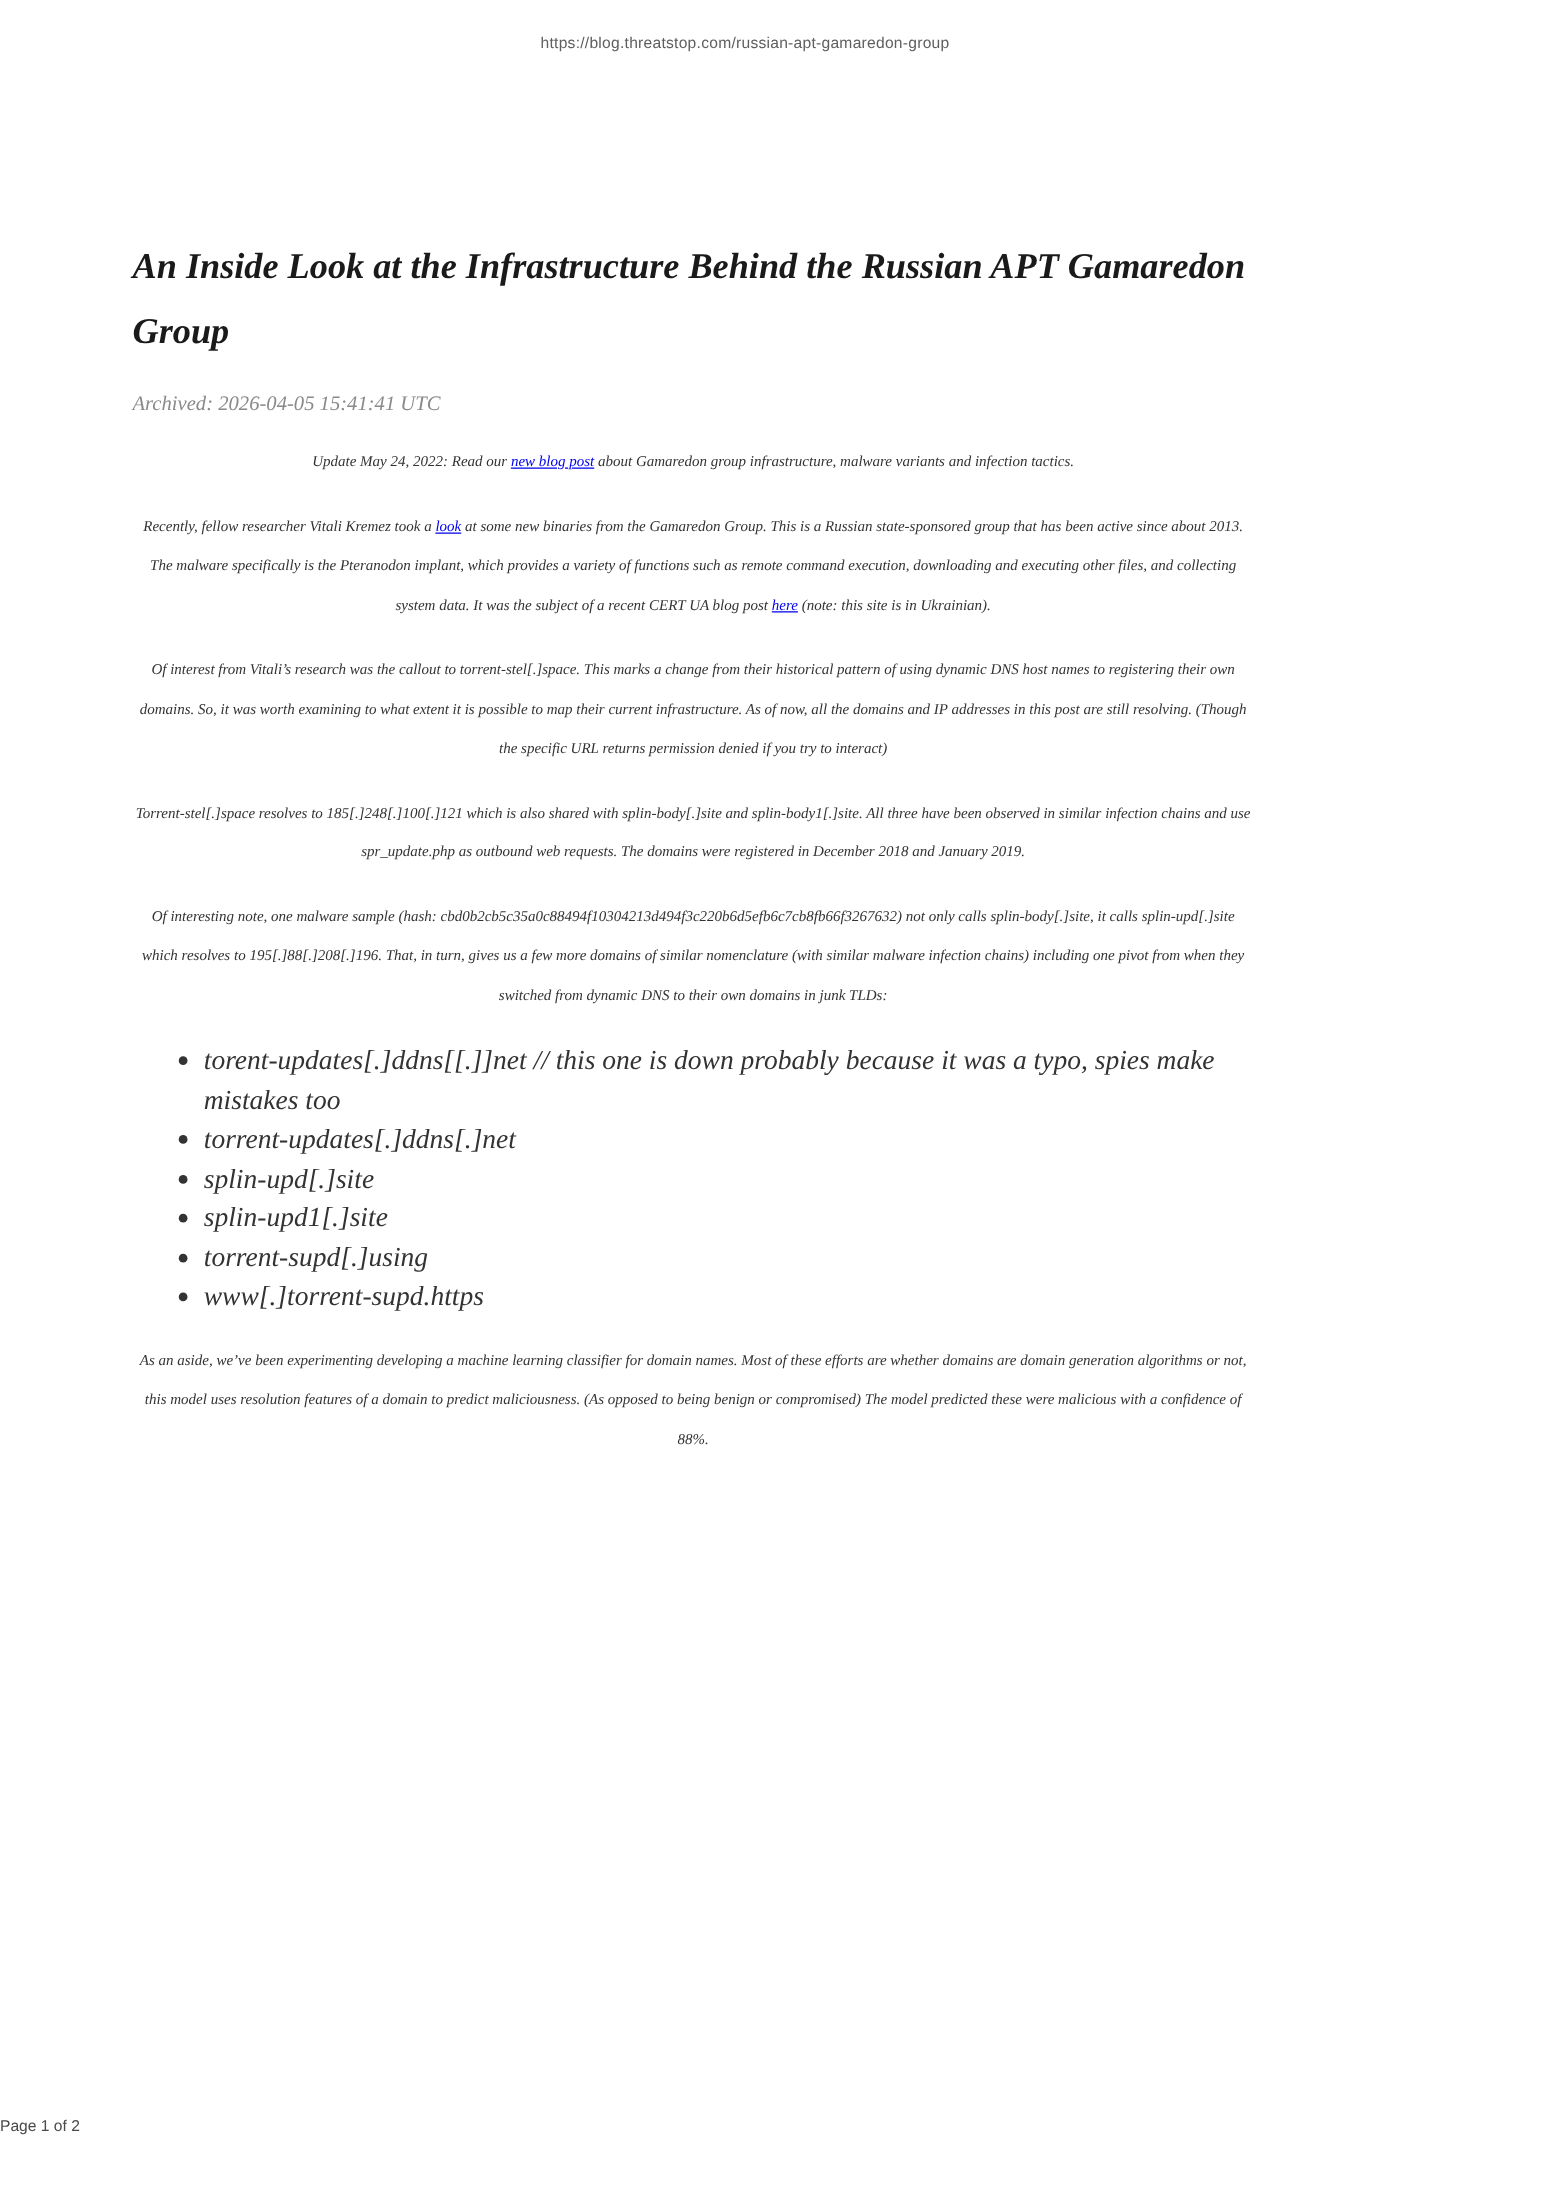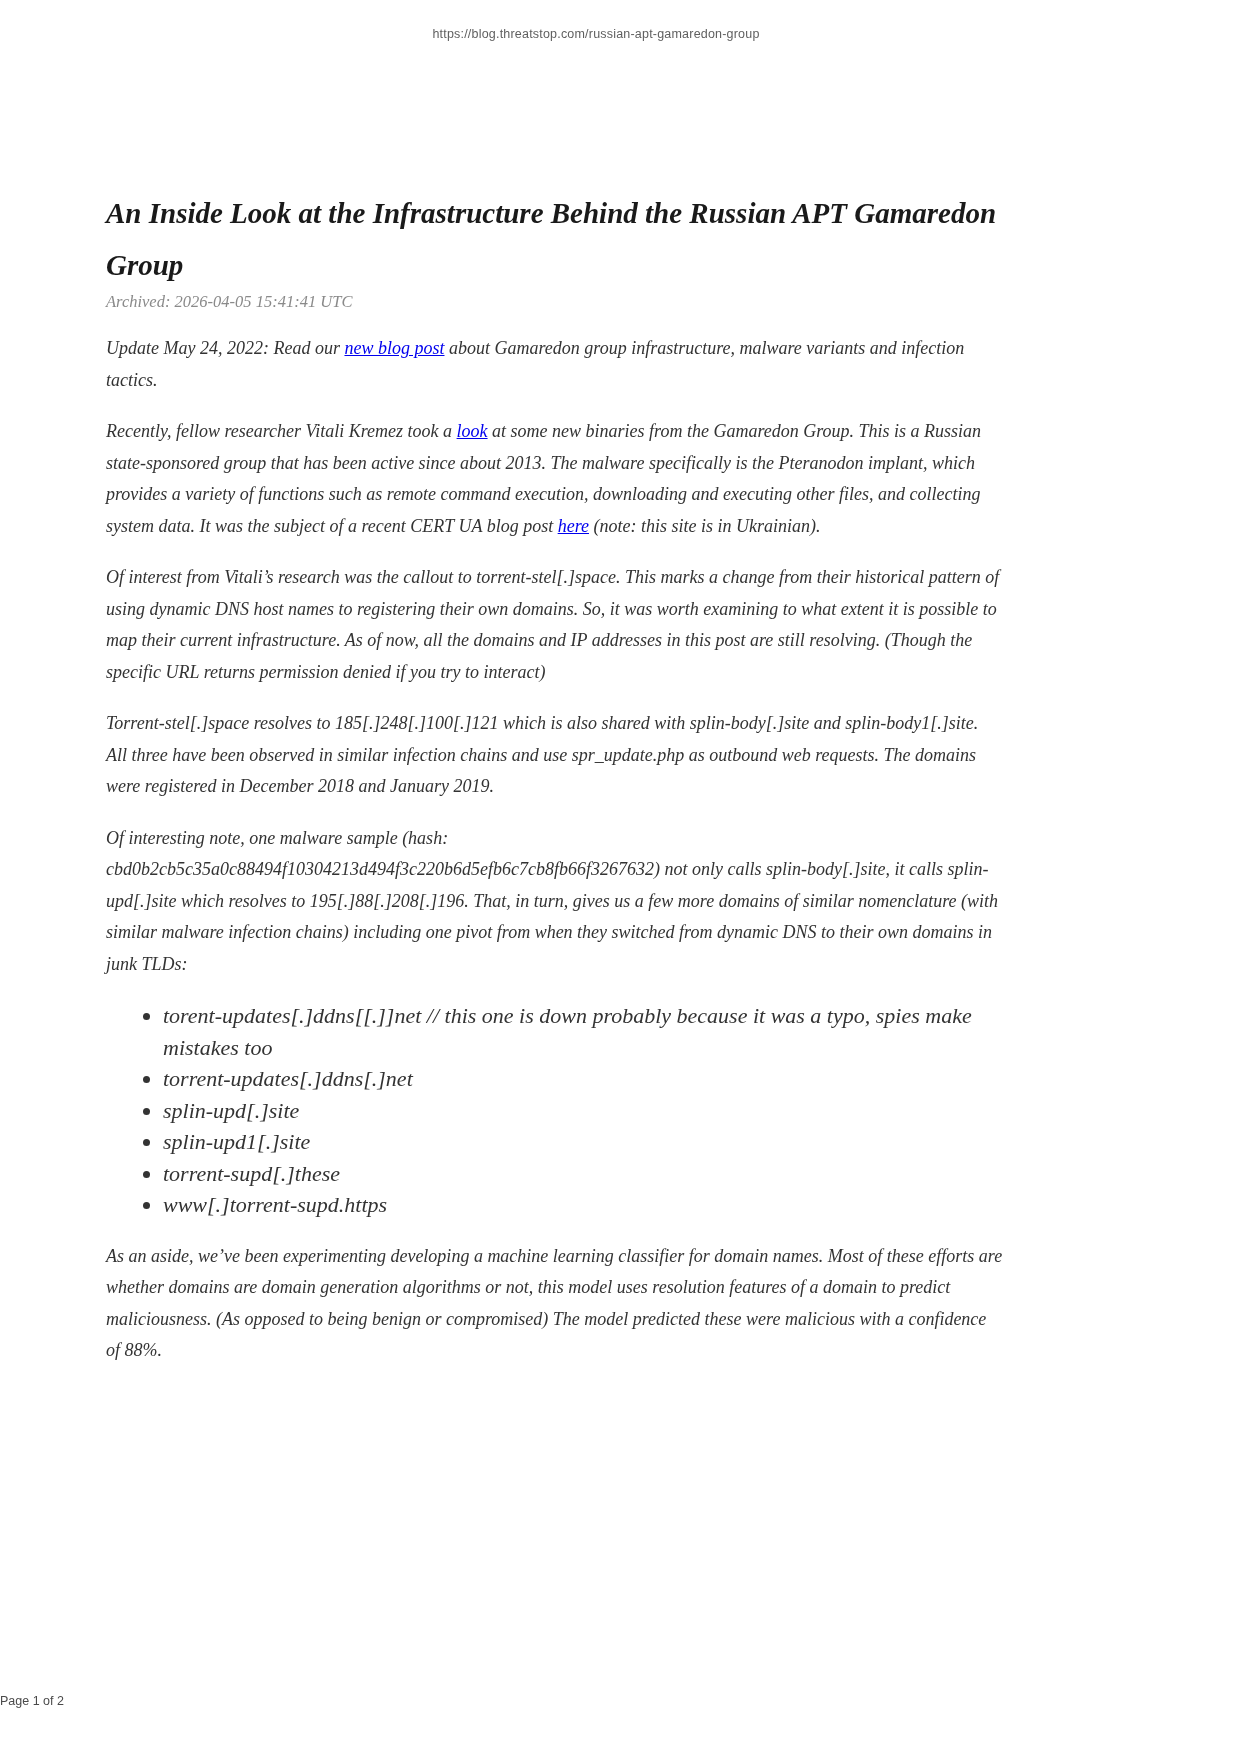--- a/index.html
+++ b/index.html
@@ -29,28 +29,30 @@
     font-style: italic;
   }
   .article h1 {
     margin: 146px 0 0 0;
     font-size: 29px;
     line-height: 52px;
     font-weight: bold;
     color: #1a1a1a;
   }
   .archived {
+    margin-top: 21px;
     font-size: 16.5px;
     line-height: 22px;
     color: var(--muted, #8a8a8a);
   }
   .article p {
     margin: 20px 0 0 0;
-    font-size: 18px;
+    font-size: 12px;
     line-height: 31.5px;
+    text-align: center;
   }
   .article ul {
     margin: 20px 0 0 0;
     padding-left: 57px;
     font-size: 22px;
     line-height: 31.5px;
   }
   .article li { padding: 0; }
   a.link {
     color: var(--link, #0000ee);
@@ -85,21 +87,21 @@
   <p>Recently, fellow researcher Vitali Kremez took a <a class="link" href="#">look</a> at some new binaries from the Gamaredon Group. This is a Russian state-sponsored group that has been active since about 2013. The malware specifically is the Pteranodon implant, which provides a variety of functions such as remote command execution, downloading and executing other files, and collecting system data. It was the subject of a recent CERT UA blog post <a class="link" href="#">here</a> (note: this site is in Ukrainian).</p>
   <p>Of interest from Vitali’s research was the callout to torrent-stel[.]space. This marks a change from their historical pattern of using dynamic DNS host names to registering their own domains. So, it was worth examining to what extent it is possible to map their current infrastructure. As of now, all the domains and IP addresses in this post are still resolving. (Though the specific URL returns permission denied if you try to interact)</p>
   <p>Torrent-stel[.]space resolves to 185[.]248[.]100[.]121 which is also shared with splin-body[.]site and splin-body1[.]site. All three have been observed in similar infection chains and use spr_update.php as outbound web requests. The domains were registered in December 2018 and January 2019.</p>
   <p>Of interesting note, one malware sample (hash: cbd0b2cb5c35a0c88494f10304213d494f3c220b6d5efb6c7cb8fb66f3267632) not only calls splin-body[.]site, it calls splin-upd[.]site which resolves to 195[.]88[.]208[.]196. That, in turn, gives us a few more domains of similar nomenclature (with similar malware infection chains) including one pivot from when they switched from dynamic DNS to their own domains in junk TLDs:</p>
 
   <ul>
       <li>torent-updates[.]ddns[[.]]net // this one is down probably because it was a typo, spies make mistakes too</li>
       <li>torrent-updates[.]ddns[.]net</li>
       <li>splin-upd[.]site</li>
       <li>splin-upd1[.]site</li>
-      <li>torrent-supd[.]these</li>
+      <li>torrent-supd[.]using</li>
       <li>www[.]torrent-supd.https</li>
     </ul>
 
   <p>As an aside, we’ve been experimenting developing a machine learning classifier for domain names. Most of these efforts are whether domains are domain generation algorithms or not, this model uses resolution features of a domain to predict maliciousness. (As opposed to being benign or compromised) The model predicted these were malicious with a confidence of 88%.</p>
 </div>
 
 <div class="page-footer">
   <span>Page 1 of 2</span>
 </div>
 

